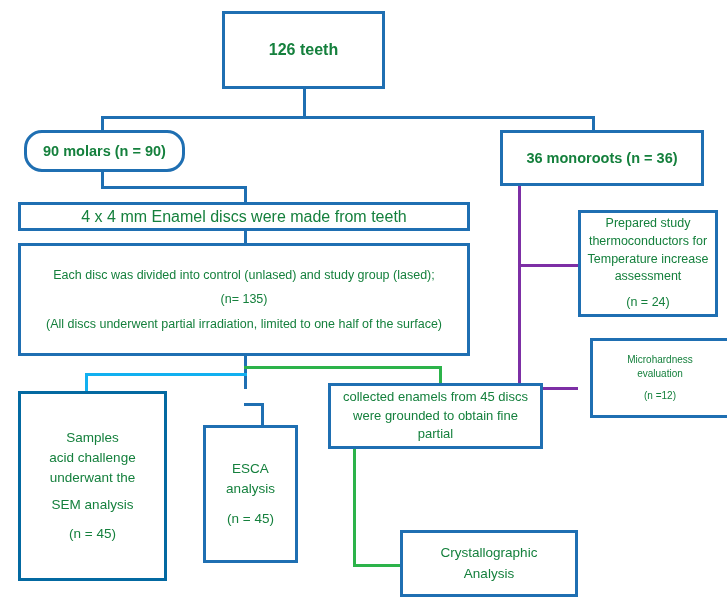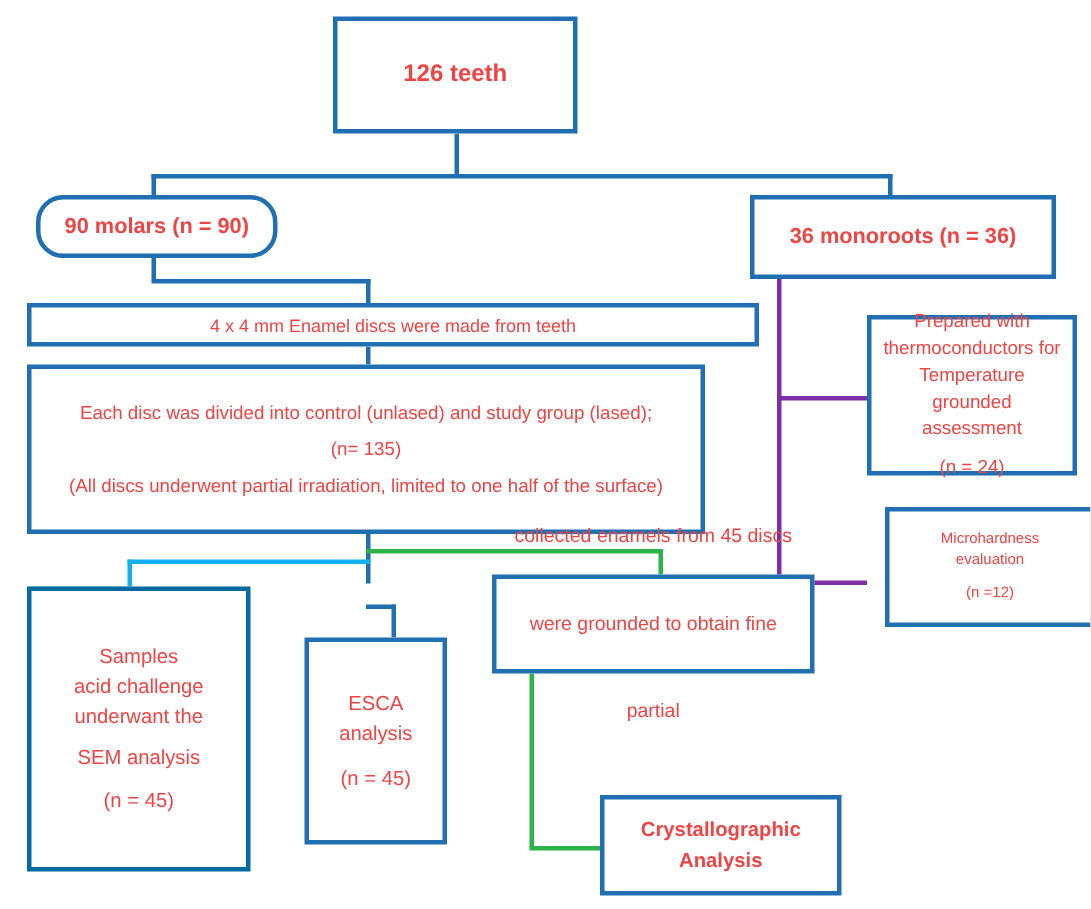--- a/index.html
+++ b/index.html
@@ -19,21 +19,21 @@
   }
   .node {
     position: absolute;
     box-sizing: border-box;
     background: #ffffff;
     display: flex;
     flex-direction: column;
     align-items: center;
     justify-content: center;
     text-align: center;
-    color: #ef4444;
+    color: #15803d;
     z-index: 5;
   }
   .node .line {
     display: block;
     width: 100%;
     padding: 0 4px;
     box-sizing: border-box;
   }
   .bold {
     font-weight: bold;
@@ -96,34 +96,34 @@
   </div>
 
   <div class="node b-dark" style="left:24px; top:130px; width:161px; height:42px; font-size:14.5px;border-radius:18px;">
     <span class="line bold">90 molars (n = 90)</span>
   </div>
 
   <div class="node b-dark" style="left:500px; top:130px; width:204px; height:56px; font-size:14.5px;">
     <span class="line bold">36 monoroots (n = 36)</span>
   </div>
 
-  <div class="node b-dark" style="left:18px; top:202px; width:488px; height:29px; font-size:12px;">
+  <div class="node b-dark" style="left:18px; top:202px; width:452px; height:29px; font-size:16px;">
     <span class="line">4 x 4 mm Enamel discs were made from teeth</span>
   </div>
 
   <div class="node b-dark" style="left:18px; top:243px; width:452px; height:113px; font-size:12.5px; line-height:1.95;">
     <span class="line">Each disc was divided into control (unlased) and study group (lased);</span>
     <span class="line">(n= 135)</span>
     <span class="line">(All discs underwent partial irradiation, limited to one half of the surface)</span>
   </div>
 
   <div class="node b-dark" style="left:578px; top:210px; width:140px; height:107px; font-size:12.5px; line-height:1.42;">
-    <span class="line">Prepared with</span>
+    <span class="line">Prepared study</span>
     <span class="line">thermoconductors for</span>
-    <span class="line">Temperature grounded</span>
+    <span class="line">Temperature increase</span>
     <span class="line">assessment</span>
     <span class="line" style="margin-top:8px;text-align:center;">(n = 24)</span>
   </div>
 
   <div class="node b-dark" style="left:590px; top:338px; width:140px; height:80px; font-size:10px; line-height:1.42;">
     <span class="line">Microhardness</span>
     <span class="line">evaluation</span>
     <span class="line" style="margin-top:7px;">(n =12)</span>
   </div>
 
@@ -134,24 +134,24 @@
     <span class="line" style="margin-top:6px;">SEM analysis</span>
     <span class="line" style="margin-top:9px;">(n = 45)</span>
   </div>
 
   <div class="node b-dark" style="left:203px; top:425px; width:95px; height:138px; font-size:13.5px; line-height:1.5;">
     <span class="line">ESCA</span>
     <span class="line">analysis</span>
     <span class="line" style="margin-top:9px;">(n = 45)</span>
   </div>
 
-  <div class="node b-dark" style="left:328px; top:383px; width:215px; height:66px; font-size:13px; line-height:1.42;gap:40px;">
+  <div class="node b-dark" style="left:328px; top:383px; width:215px; height:66px; font-size:13px; line-height:1.42;">
     <span class="line">collected enamels from 45 discs</span>
     <span class="line">were grounded to obtain fine</span>
     <span class="line">partial</span>
   </div>
 
-  <div class="node b-dark" style="left:400px; top:530px; width:161px; height:67px; font-size:13.5px; line-height:1.5;font-weight:bold;">
+  <div class="node b-dark" style="left:400px; top:530px; width:178px; height:67px; font-size:13.5px; line-height:1.5;">
     <span class="line">Crystallographic</span>
     <span class="line">Analysis</span>
   </div>
 
 </div>
 
 </body></html>

